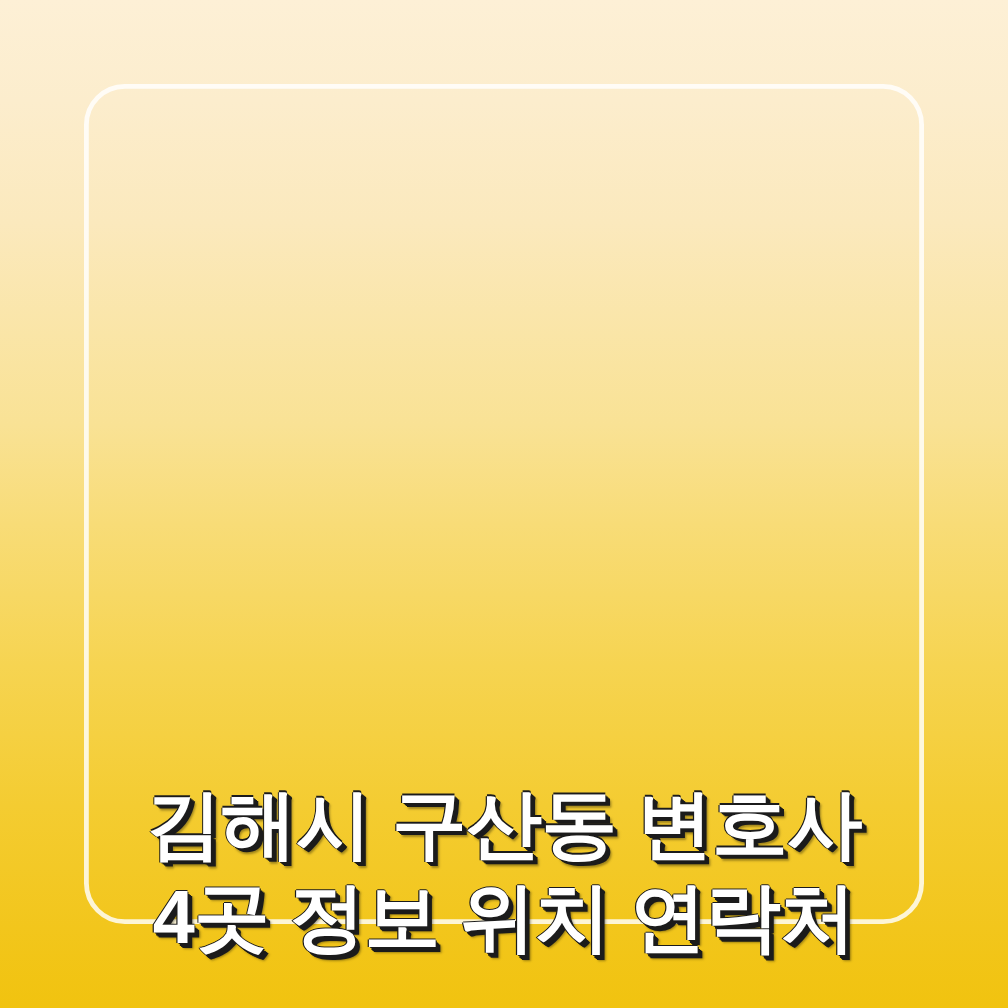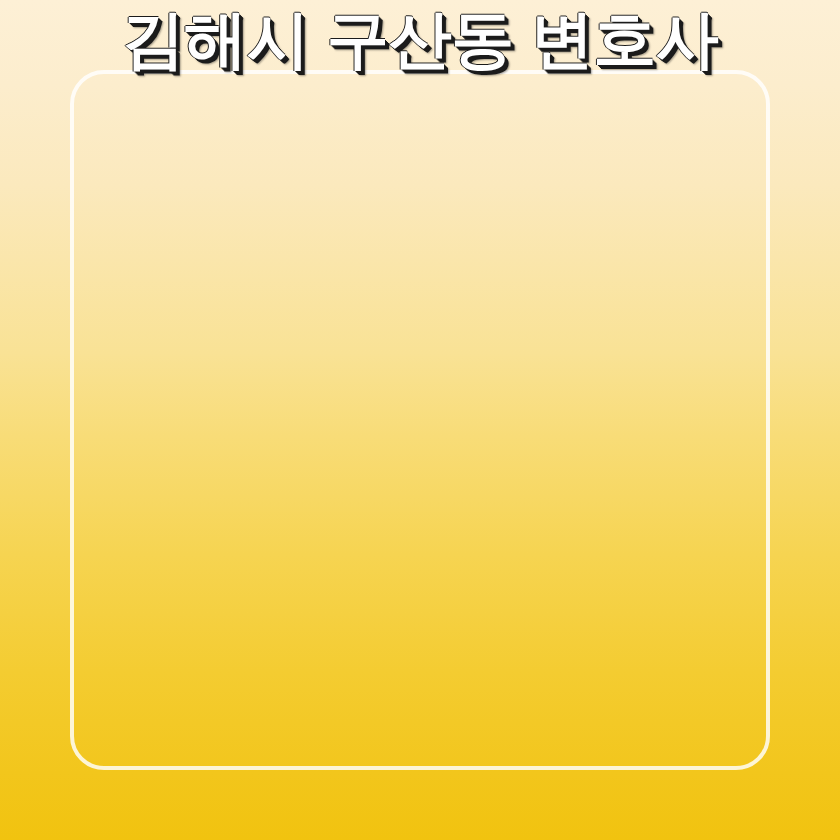--- a/index.html
+++ b/index.html
@@ -44,21 +44,21 @@
 
   #title-block {
     position: absolute;
     left: 0;
     right: 0;
     top: 0;
     height: 804px;
     display: flex;
     flex-direction: column;
     align-items: center;
-    justify-content: flex-start;
+    justify-content: flex-end;
     padding: 0 72px;
     box-sizing: border-box;
   }
 
   .title-line {
     display: block;
     width: 100%;
     text-align: center;
     color: #ffffff;
     font-size: 63px;
@@ -78,15 +78,16 @@
 </style>
 </head>
 <body>
 
 <div id="poster">
 
   <div id="frame"></div>
 
   <div id="title-block">
     <span class="title-line">김해시 구산동 변호사</span>
+    <span class="title-line">4곳 정보 위치 연락처</span>
   </div>
 
 </div>
 
 </body></html>

